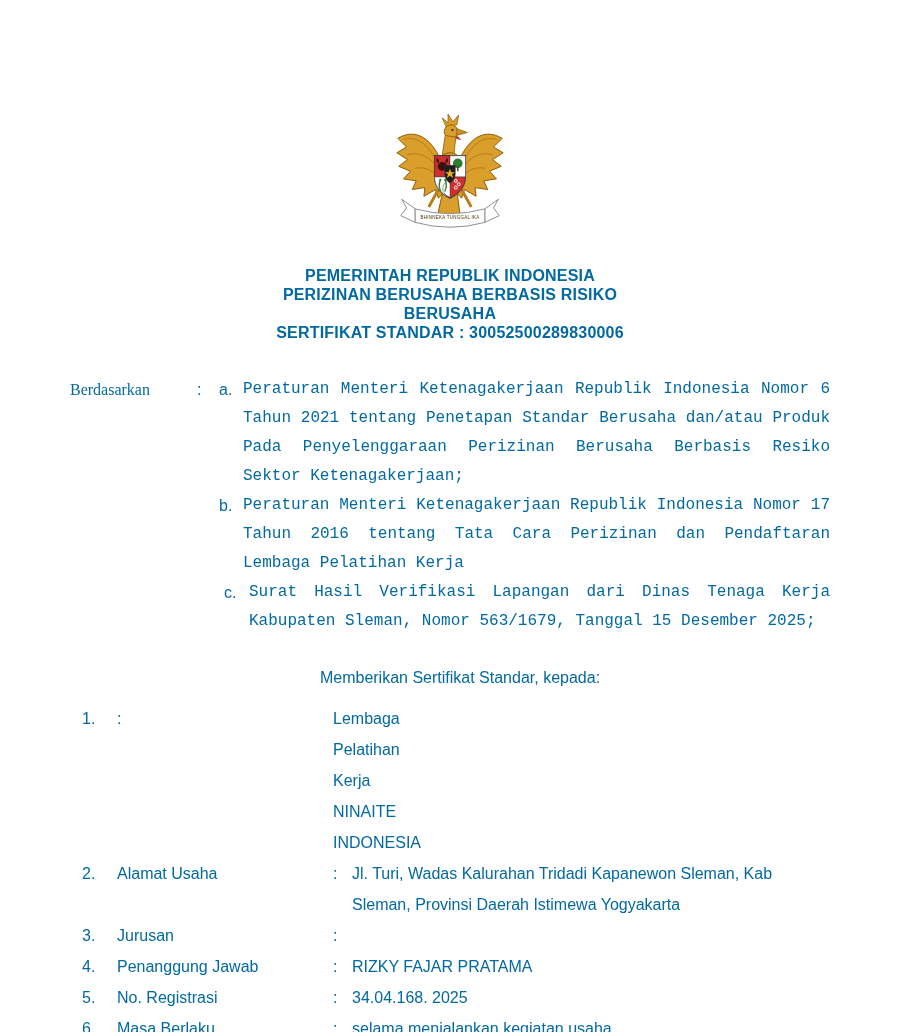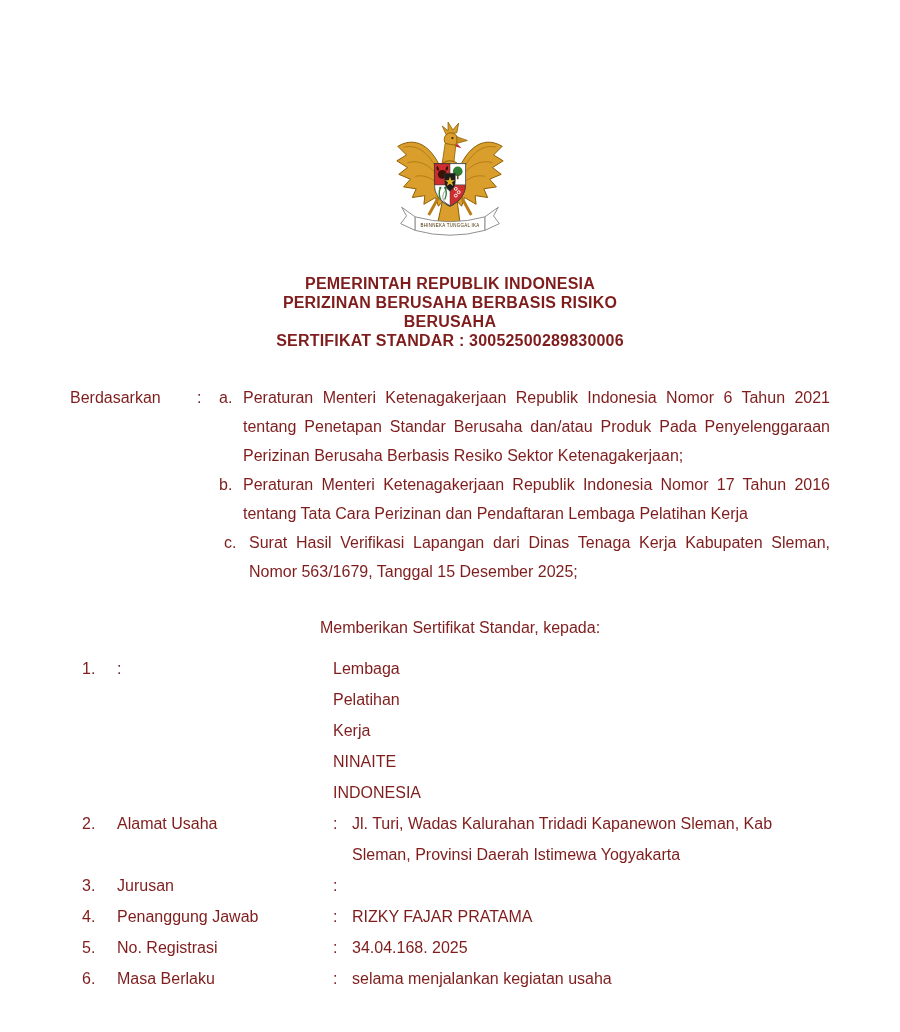--- a/index.html
+++ b/index.html
@@ -1,40 +1,40 @@
 <!DOCTYPE html>
 <html><head>
 <meta charset="utf-8">
 <style>
   html,body{margin:0;padding:0;background:#ffffff;}
   .page{
     width:900px;height:1032px;background:#ffffff;position:relative;
     font-family:"Liberation Sans","DejaVu Sans",sans-serif;
-    color:#7f1d1d;overflow:hidden;box-sizing:border-box;
-    padding:16px 70px;
+    color:#0369a1;overflow:hidden;box-sizing:border-box;
+    padding:8px 70px;
   }
   .emblem-wrap{text-align:center;padding-top:104px;line-height:0;}
   .gov-title{
     text-align:center;font-weight:bold;font-size:16px;line-height:19px;
     margin-top:26px;letter-spacing:0.2px;
   }
   .doc-title{
     text-align:center;font-weight:bold;font-size:16px;line-height:19px;
     letter-spacing:0.2px;
   }
   .basis{
     margin-top:33px;display:grid;grid-template-columns:127px 22px 1fr;
     font-size:16px;line-height:29px;
   }
-  .basis-label{grid-column:1;}
+  .basis-label{grid-column:1;font-family:Liberation Serif, serif;}
   .basis-colon{grid-column:2;}
   .basis-items{grid-column:3;}
   .basis-item{display:grid;grid-template-columns:24px 1fr;}
   .basis-item .marker{text-align:left;}
-  .basis-item .text{text-align:justify;text-justify:inter-word;}
+  .basis-item .text{text-align:justify;text-justify:inter-word;font-family:Liberation Mono, monospace;}
   .basis-item.alt .marker{padding-left:5px;}
   .basis-item.alt .text{padding-left:6px;}
   .grant-line{
     margin-top:27px;text-align:center;font-size:16px;line-height:29px;
     padding-left:20px;
   }
   .recipient{margin-top:11px;padding-left:12px;font-size:16px;line-height:31px;}
   .rc-row{display:grid;grid-template-columns:35px 216px 19px 470px;}
   .rc-row .num{}
   .rc-row .val{}

